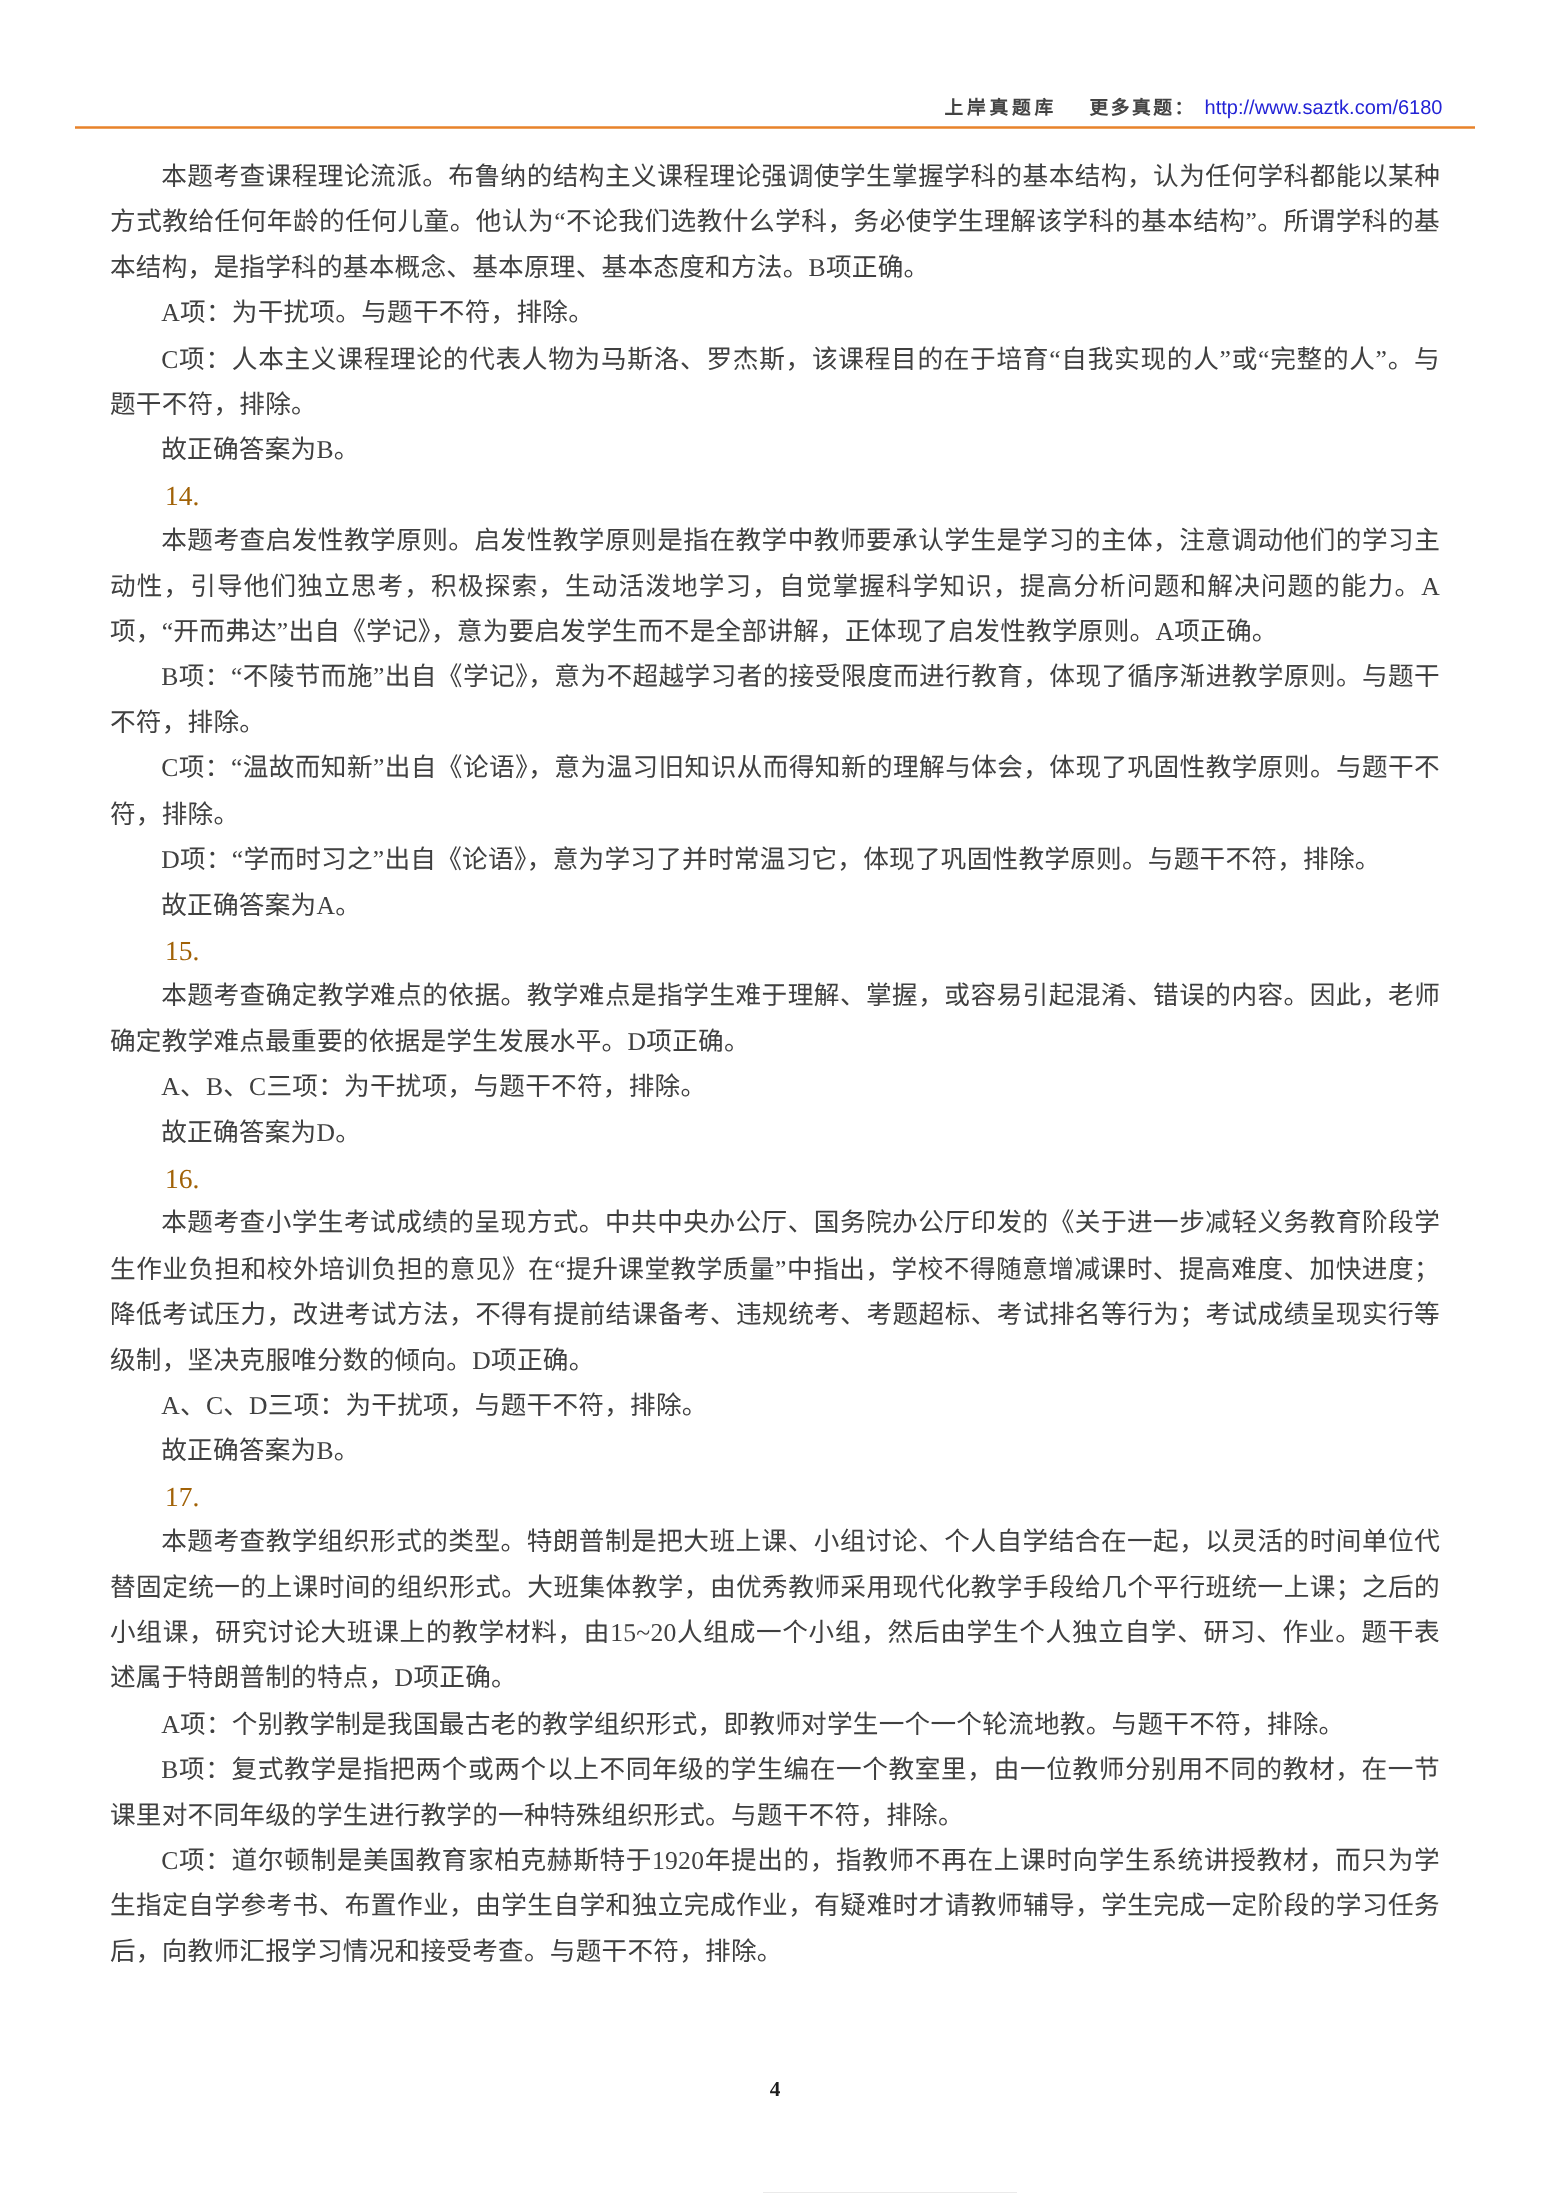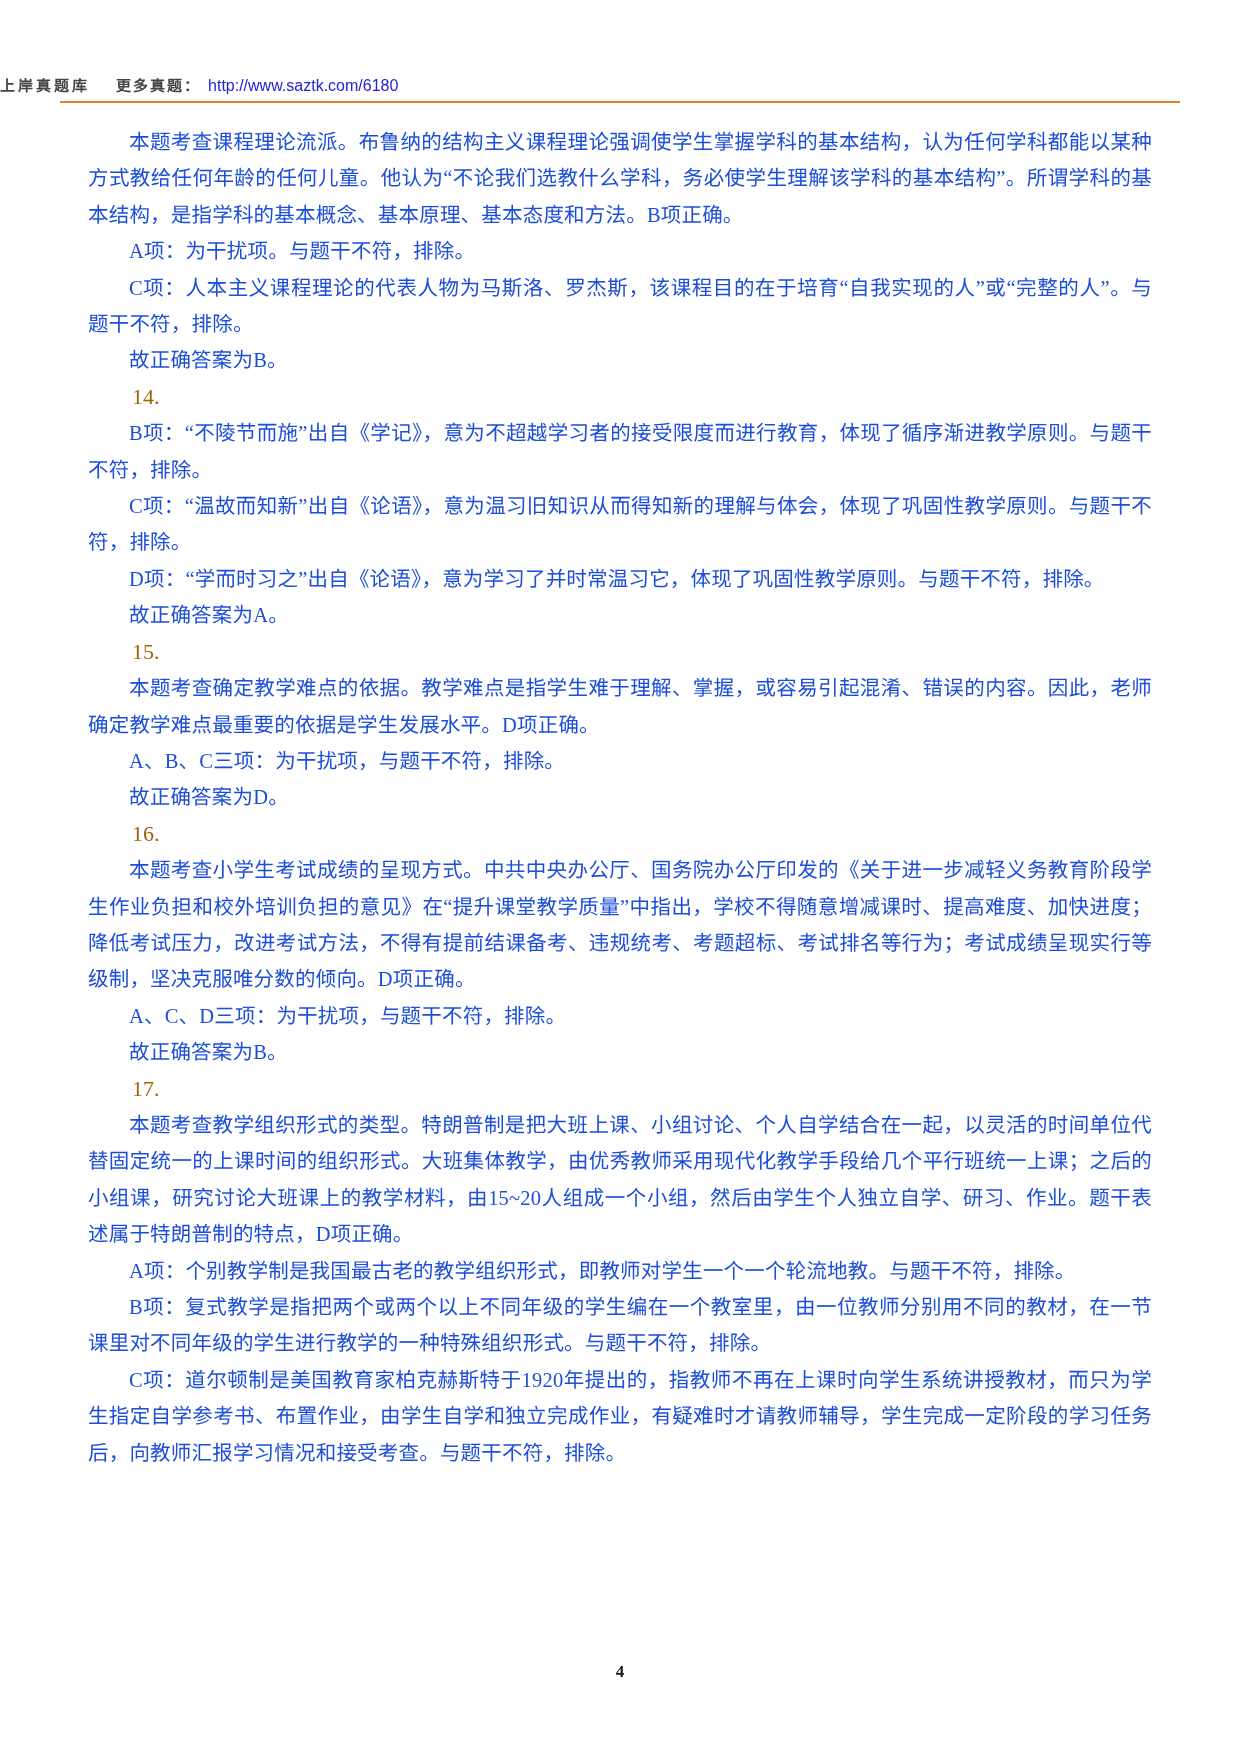--- a/index.html
+++ b/index.html
@@ -19,21 +19,21 @@
     font-family: "Liberation Serif", "DejaVu Serif", serif;
   }
 
   
   .header-zone {
     position: absolute;
     top: 74px;
     left: 0;
     width: 1154px;
     height: 34px;
-    text-align: left;
+    text-align: right;
     white-space: nowrap;
   }
   .hdr-brand {
     font-family: "Liberation Serif", "DejaVu Serif", serif;
     font-size: 15px;
     font-weight: bold;
     color: #2b2b2b;
     letter-spacing: 3px;
     opacity: .88;
   }
@@ -67,21 +67,21 @@
   .content {
     position: absolute;
     top: 124px;
     left: 88px;
     width: 1064px;
   }
   p.para {
     margin: 0 0 0 0;
     font-size: 20.5px;
     line-height: 36.4px;
-    color: #1d4ed8;
+    color: #404040;
     text-align: justify;
     text-justify: inter-ideograph;
     text-indent: 2em;
     letter-spacing: .2px;
     -webkit-font-smoothing: antialiased;
   }
   p.num {
     margin: 0;
     font-size: 22px;
     line-height: 36.4px;
@@ -114,20 +114,21 @@
     <a class="hdr-url" href="#" style="color: rgb(35, 35, 214);">http://www.saztk.com/6180</a>
   </div>
   <div class="hdr-rule" style="background: rgb(232, 130, 42);"></div>
 
   <div class="content">
       <p class="para">本题考查课程理论流派。布鲁纳的结构主义课程理论强调使学生掌握学科的基本结构，认为任何学科都能以某种方式教给任何年龄的任何儿童。他认为“不论我们选教什么学科，务必使学生理解该学科的基本结构”。所谓学科的基本结构，是指学科的基本概念、基本原理、基本态度和方法。B项正确。</p>
       <p class="para">A项：为干扰项。与题干不符，排除。</p>
       <p class="para">C项：人本主义课程理论的代表人物为马斯洛、罗杰斯，该课程目的在于培育“自我实现的人”或“完整的人”。与题干不符，排除。</p>
       <p class="para">故正确答案为B。</p>
       <p class="num">14.</p>
+      <p class="para">本题考查启发性教学原则。启发性教学原则是指在教学中教师要承认学生是学习的主体，注意调动他们的学习主动性，引导他们独立思考，积极探索，生动活泼地学习，自觉掌握科学知识，提高分析问题和解决问题的能力。A项，“开而弗达”出自《学记》，意为要启发学生而不是全部讲解，正体现了启发性教学原则。A项正确。</p>
       <p class="para">B项：“不陵节而施”出自《学记》，意为不超越学习者的接受限度而进行教育，体现了循序渐进教学原则。与题干不符，排除。</p>
       <p class="para">C项：“温故而知新”出自《论语》，意为温习旧知识从而得知新的理解与体会，体现了巩固性教学原则。与题干不符，排除。</p>
       <p class="para">D项：“学而时习之”出自《论语》，意为学习了并时常温习它，体现了巩固性教学原则。与题干不符，排除。</p>
       <p class="para">故正确答案为A。</p>
       <p class="num">15.</p>
       <p class="para">本题考查确定教学难点的依据。教学难点是指学生难于理解、掌握，或容易引起混淆、错误的内容。因此，老师确定教学难点最重要的依据是学生发展水平。D项正确。</p>
       <p class="para">A、B、C三项：为干扰项，与题干不符，排除。</p>
       <p class="para">故正确答案为D。</p>
       <p class="num">16.</p>
       <p class="para">本题考查小学生考试成绩的呈现方式。中共中央办公厅、国务院办公厅印发的《关于进一步减轻义务教育阶段学生作业负担和校外培训负担的意见》在“提升课堂教学质量”中指出，学校不得随意增减课时、提高难度、加快进度；降低考试压力，改进考试方法，不得有提前结课备考、违规统考、考题超标、考试排名等行为；考试成绩呈现实行等级制，坚决克服唯分数的倾向。D项正确。</p>

